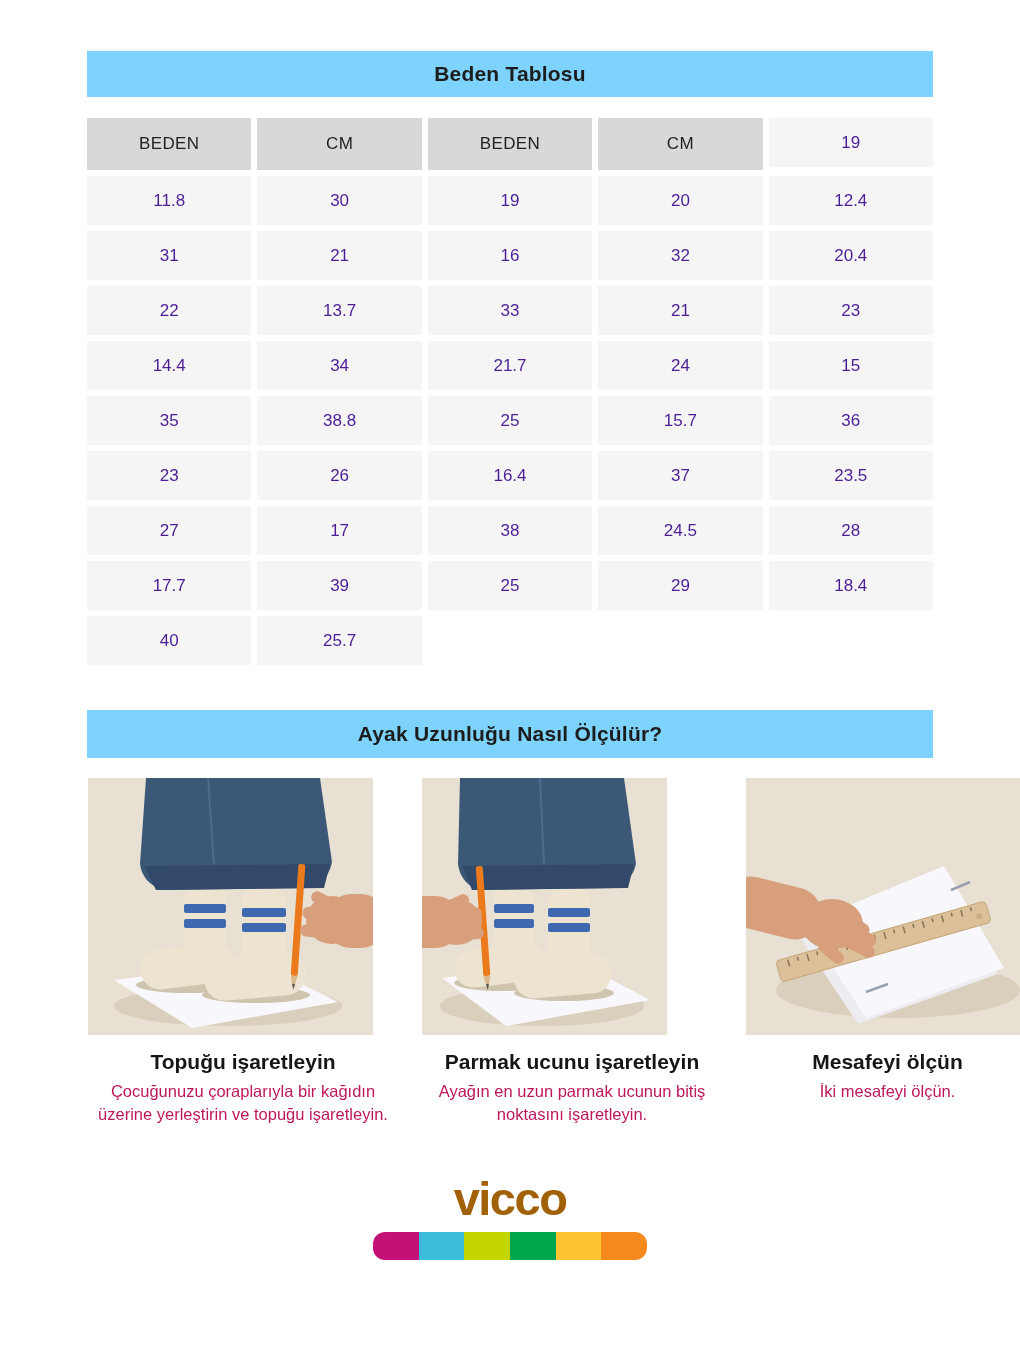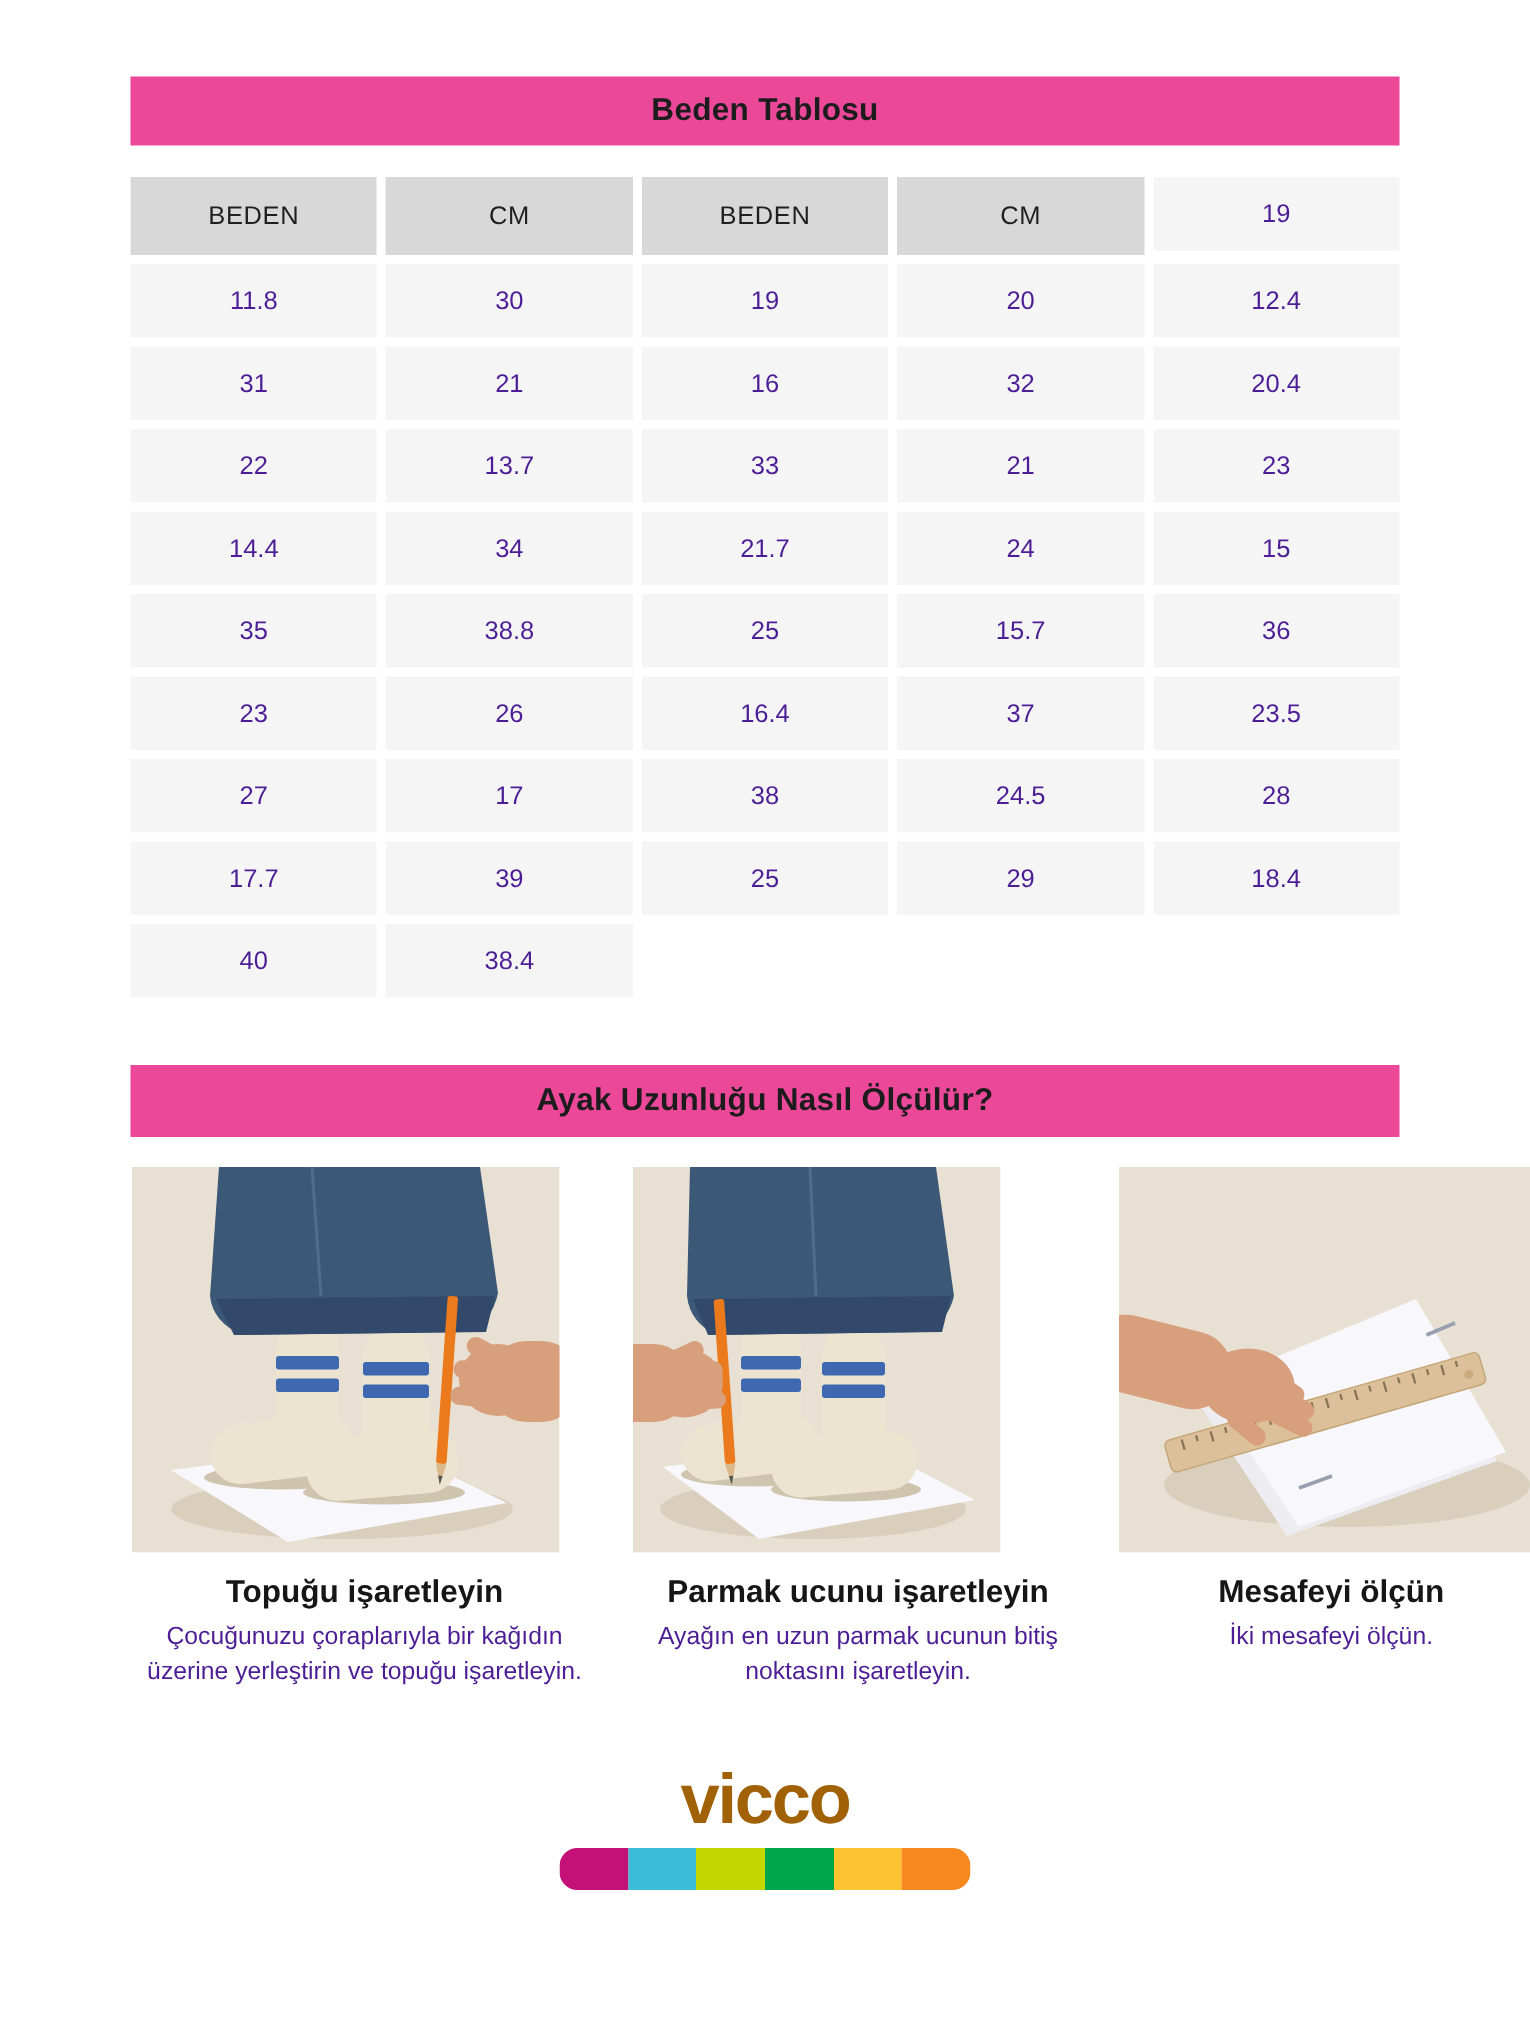--- a/index.html
+++ b/index.html
@@ -1,40 +1,40 @@
 <!DOCTYPE html>
 <html><head>
 <meta charset="utf-8">
 <style>
   * { margin:0; padding:0; box-sizing:border-box; }
   html,body { background:#fff; }
   body { font-family:"Liberation Sans", sans-serif; color:#232323; }
   .page { position:relative; width:1020px; height:1360px; margin:0 auto; background:#ffffff; overflow:hidden; }
 
   
-  .bar-title { margin:0 87px; height:46px; background:#ec4899; display:flex; align-items:center; justify-content:center;
+  .bar-title { margin:0 87px; height:46px; background:#7dd3fc; display:flex; align-items:center; justify-content:center;
                font-size:21px; font-weight:700; color:#1c1c1c; letter-spacing:.2px; }
   .bar-title.first { margin-top:51px; }
   .bar-title.second { margin-top:45px; height:48px; }
 
   
   .size-grid { margin:21px 87px 0; display:grid; grid-template-columns:repeat(5,1fr); gap:6px; }
   .size-grid .th { height:52px; background:#d8d8d8; display:flex; align-items:center; justify-content:center;
                    font-size:17px; color:#1f1f1f; letter-spacing:.4px; }
   .size-grid .td { height:49px; background:#f5f5f5; display:flex; align-items:center; justify-content:center;
                    font-size:17px; color:#4c1d95; }
 
   
   .steps { display:flex; margin-top:20px; padding-left:88px; align-items:flex-start; }
   .step { flex:0 0 auto; }
   .step + .step { margin-left:24px; }
   .step svg { display:block; }
   .caption { position:relative; left:50%; transform:translateX(-50%); text-align:center; margin-top:14px; }
   .caption h3 { font-size:21px; font-weight:700; color:#161616; line-height:1.2; white-space:nowrap; }
-  .caption p { margin:6px auto 0; font-size:16.5px; line-height:1.38; color:#4c1d95; }
+  .caption p { margin:6px auto 0; font-size:16.5px; line-height:1.38; color:#be185d; }
   .cap-1 { width:310px; }
   .cap-2 { width:300px; }
   .cap-3 { width:260px; }
 
   
   .brand { margin-top:49px; text-align:center; font-size:47px; font-weight:800; letter-spacing:-1.5px; color:#a16207; line-height:1; }
   .color-bar { width:274px; height:28px; margin:10px auto 0; display:flex; border-radius:12px; overflow:hidden; }
   .color-bar .seg { flex:1 1 0; }
 </style>
 </head>
@@ -84,21 +84,21 @@
       <div class="td">17</div>
       <div class="td">38</div>
       <div class="td">24.5</div>
       <div class="td">28</div>
       <div class="td">17.7</div>
       <div class="td">39</div>
       <div class="td">25</div>
       <div class="td">29</div>
       <div class="td">18.4</div>
       <div class="td">40</div>
-      <div class="td">38.4</div>
+      <div class="td">25.7</div>
     </div>
 
   <div class="bar-title second">Ayak Uzunluğu Nasıl Ölçülür?</div>
 
   <div class="steps">
 
     <div class="step">
       <svg width="285" height="257" viewBox="0 0 285 257" role="img">
         <rect width="285" height="257" fill="#e8e0d2"></rect>
         <ellipse cx="140" cy="228" rx="114" ry="20" fill="#d9cfbc"></ellipse>

